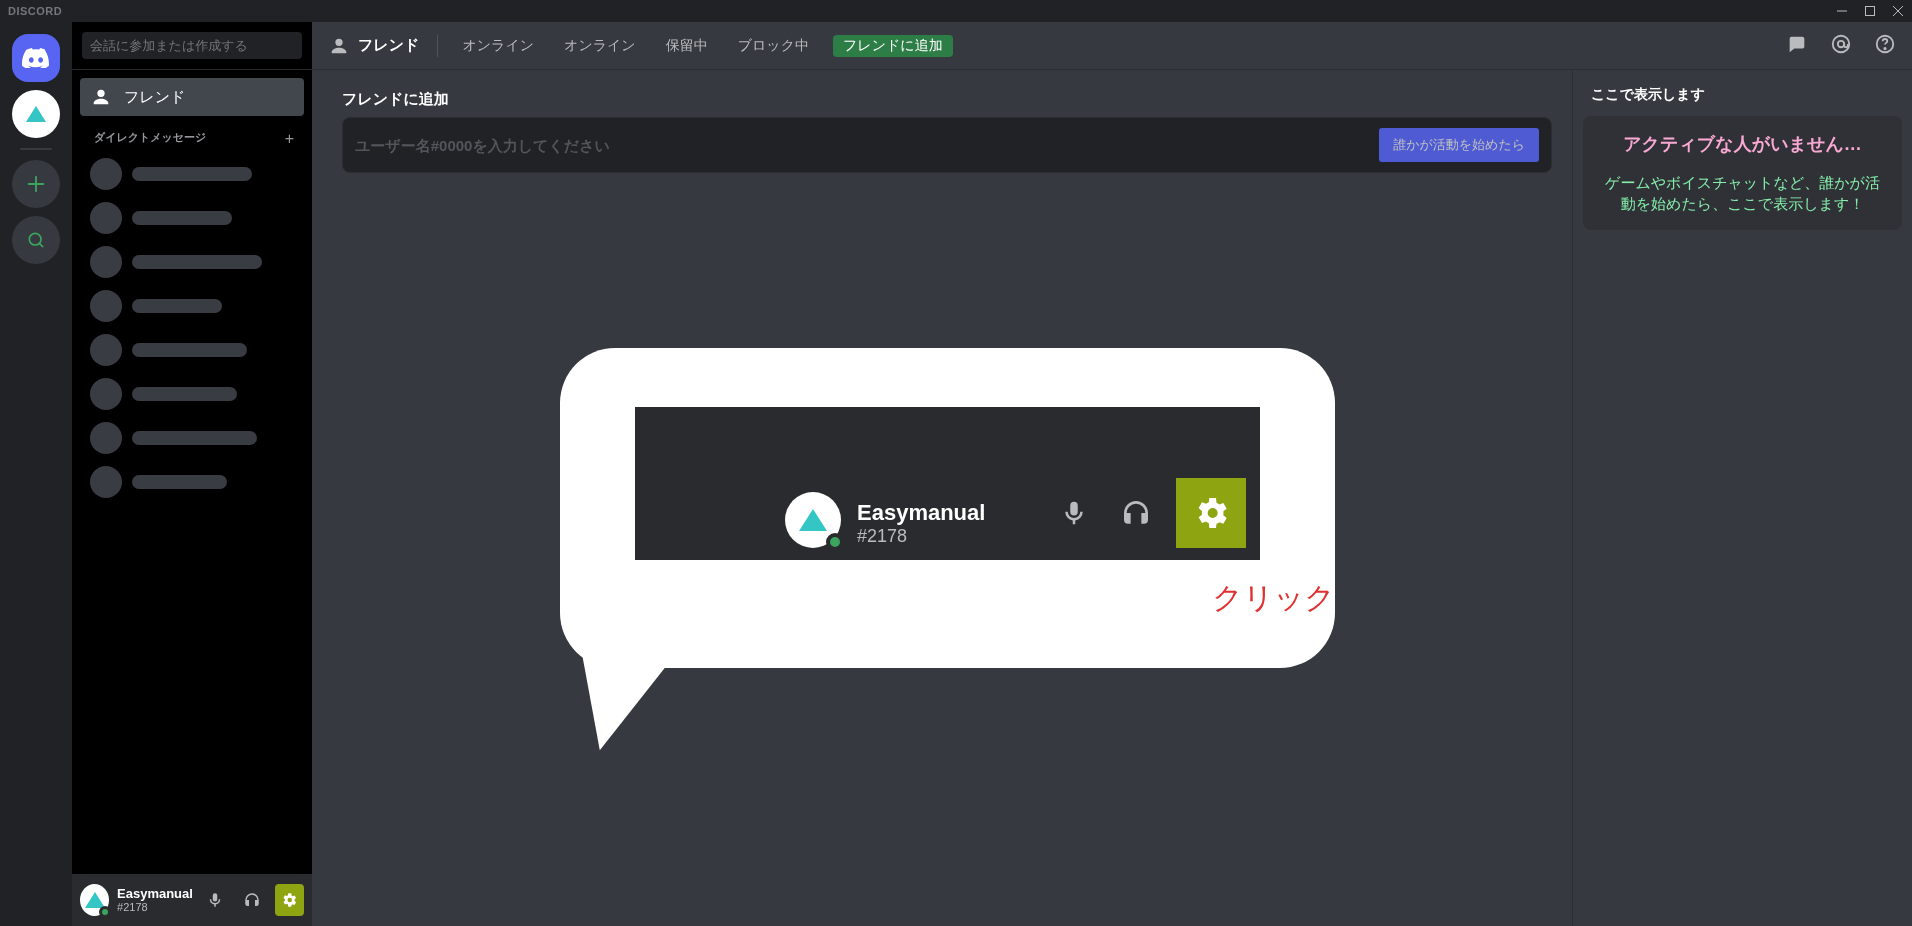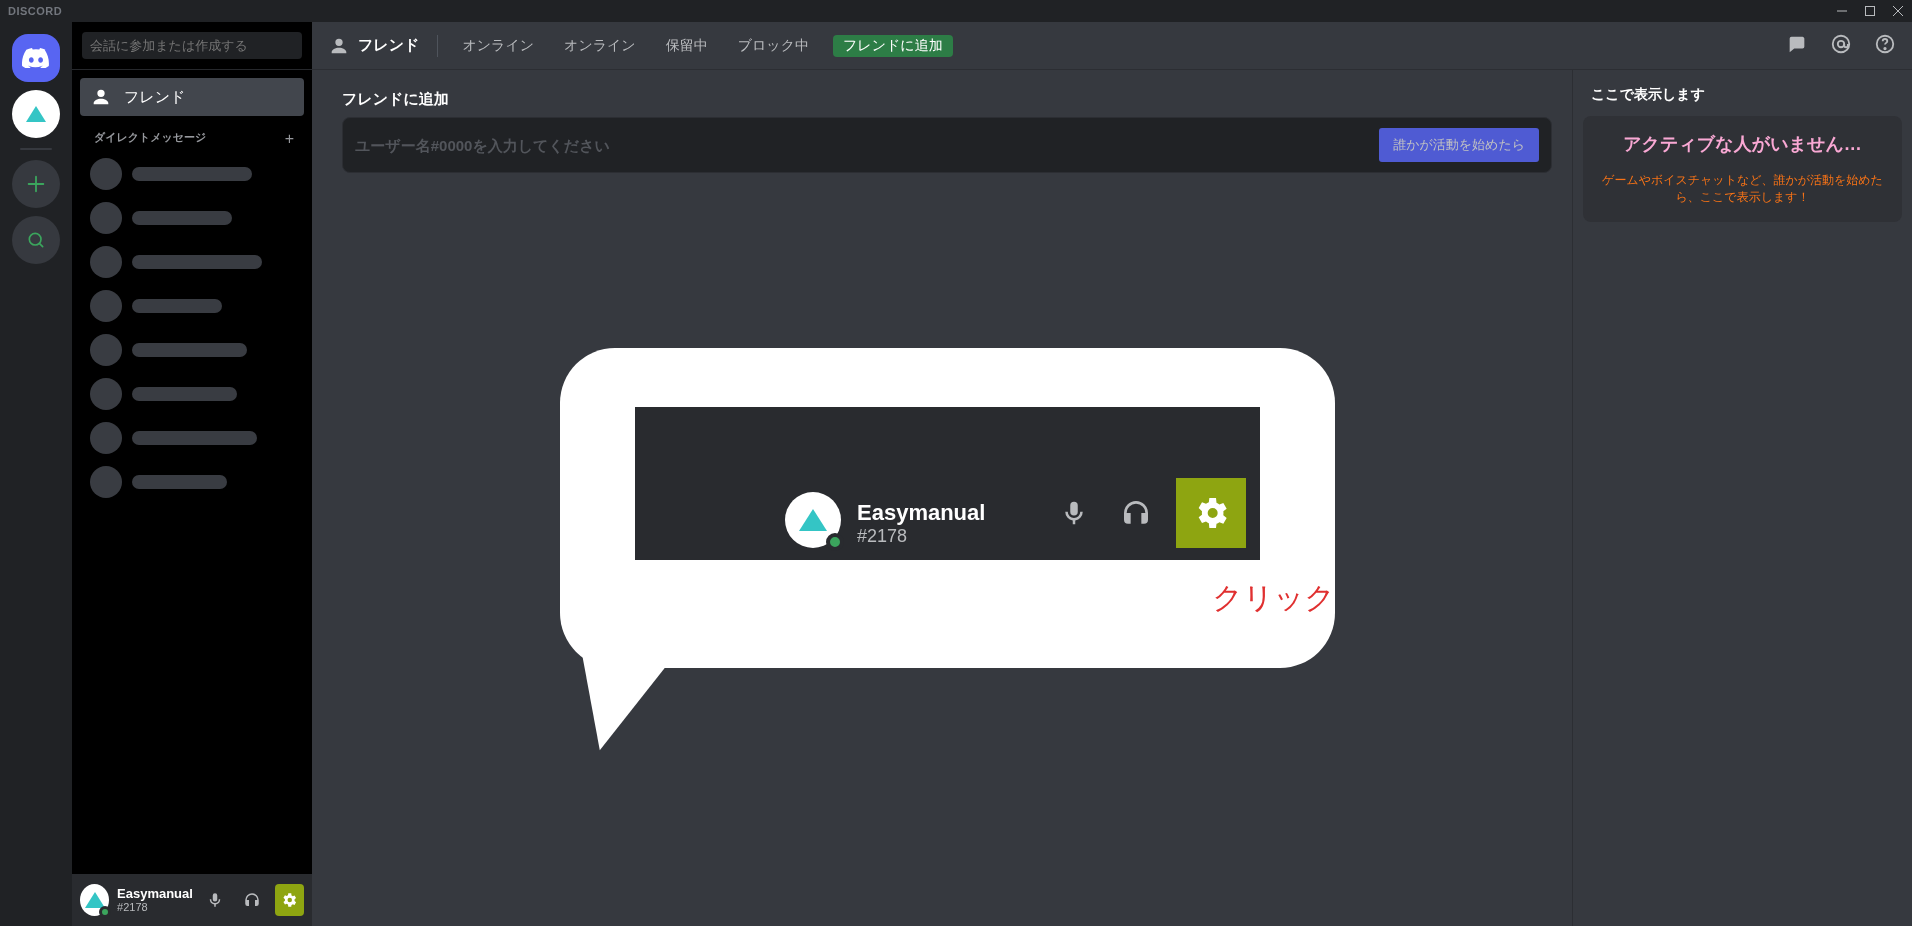--- a/index.html
+++ b/index.html
@@ -219,21 +219,21 @@
   padding: 16px 10px;
 }
 .right-pane h3 { font-size: 14px; font-weight: 700; color: #fff; margin: 0 8px 12px; }
 .active-card {
   background: #2f3136;
   border-radius: 8px;
   padding: 16px;
   text-align: center;
 }
 .active-card .t1 { font-weight: 700; color: #f9a8d4; font-size: 18px; margin-bottom: 16px; }
-.active-card .t2 { font-size: 12px; color: #f97316; line-height: 1.4; }
+.active-card .t2 { font-size: 15px; color: #86efac; line-height: 1.4; }
 
 .callout {
   position: absolute;
   left: 248px;
   top: 278px;
   width: 775px;
   height: 400px;
   z-index: 50;
 }
 .callout-body {

